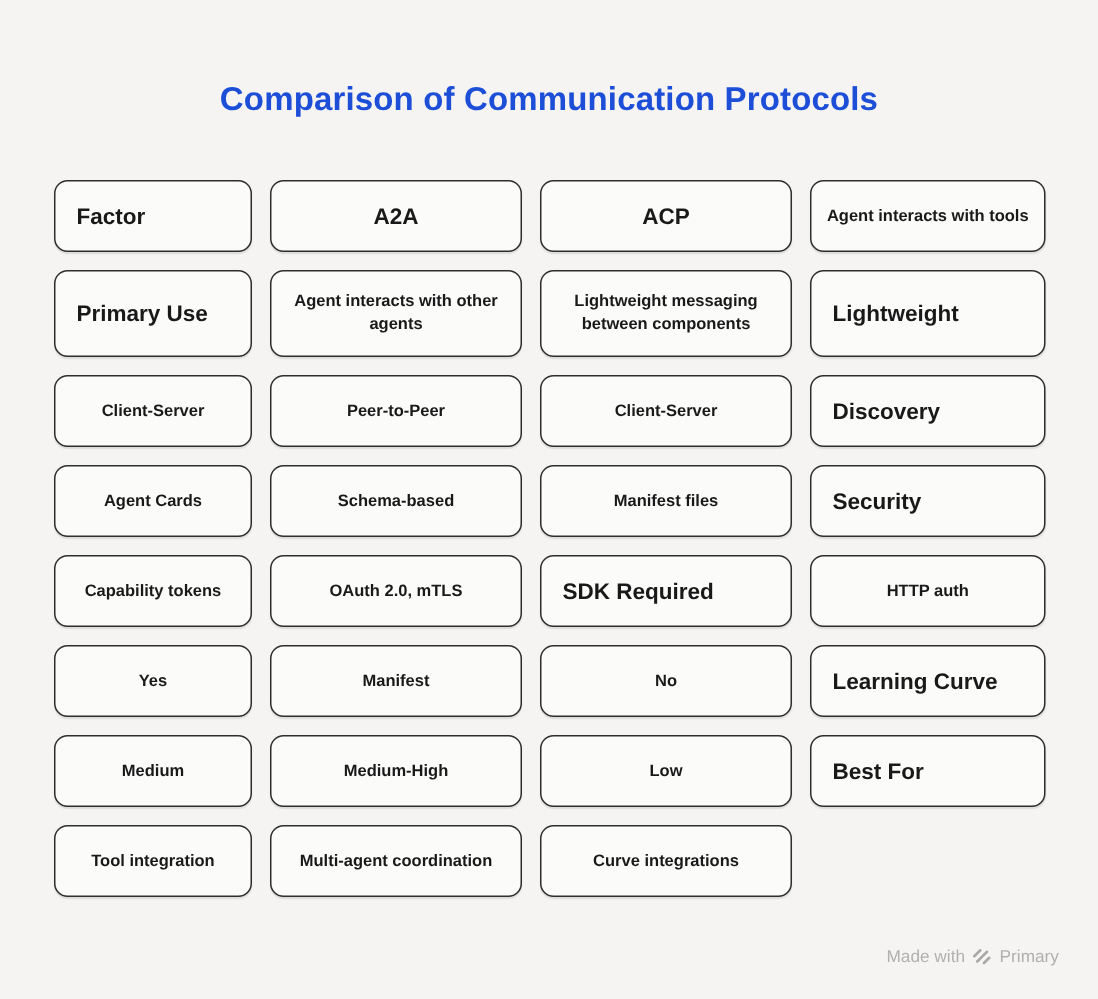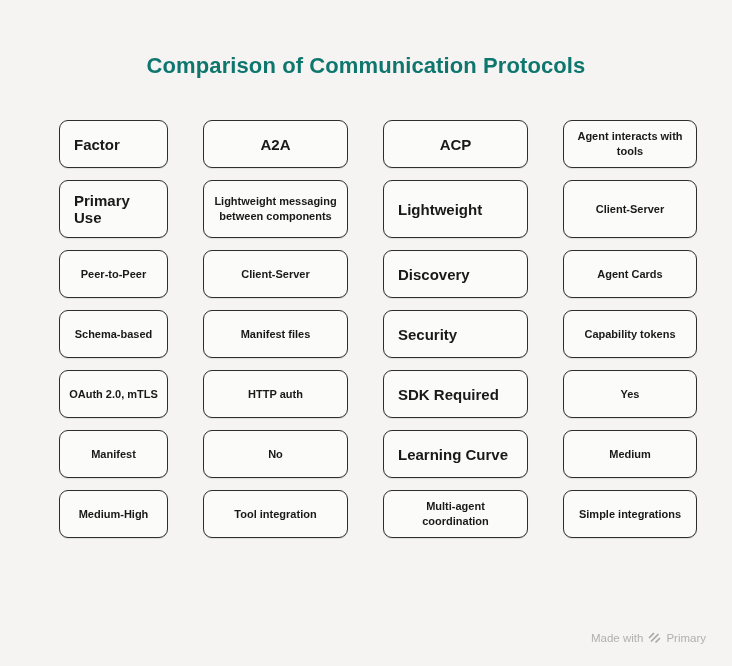--- a/index.html
+++ b/index.html
@@ -13,21 +13,21 @@
     width: 732px; height: 666px;
     background: #f5f4f3;
     overflow: hidden;
   }
   .title {
     position: absolute;
     top: 53px; left: 0; width: 100%;
     text-align: center;
     font-size: 22px;
     font-weight: 700;
-    color: #0f766e;
+    color: #1d4ed8;
     letter-spacing: 0.1px;
   }
   .grid {
     position: absolute;
     top: 120px; left: 36px;
     display: grid;
     grid-template-columns: 132px 168px 168px 157px;
     grid-template-rows: 48px 58px 48px 48px 48px 48px 48px 48px;
     column-gap: 12px;
     row-gap: 12px;
@@ -38,21 +38,20 @@
     border-radius: 9px;
     background: #fbfbfa;
     color: #191919;
     font-weight: 700;
     display: flex;
     align-items: center;
     justify-content: center;
     text-align: center;
     padding: 4px 8px;
     box-shadow: 0 1px 1px rgba(0,0,0,0.10);
-    margin-left: 23px;
   }
   .cell.factor {
     justify-content: flex-start;
     text-align: left;
     font-size: 15px;
     padding-left: 14px;
   }
   .cell.head { font-size: 15px; }
   .cell.value { font-size: 11px; line-height: 1.35; }
   .footer {
@@ -75,49 +74,52 @@
   <div class="title">Comparison of Communication Protocols</div>
 
   <div class="grid">
 
     <div class="cell factor head">Factor</div>
     <div class="cell head">A2A</div>
     <div class="cell head">ACP</div>
 
     <div class="cell value">Agent interacts with tools</div>
     <div class="cell factor">Primary Use</div>
+    <div class="cell value">Agent interacts with other agents</div>
     <div class="cell value">Lightweight messaging between components</div>
 
     <div class="cell factor">Lightweight</div>
     <div class="cell value">Client-Server</div>
     <div class="cell value">Peer-to-Peer</div>
     <div class="cell value">Client-Server</div>
 
     <div class="cell factor">Discovery</div>
     <div class="cell value">Agent Cards</div>
     <div class="cell value">Schema-based</div>
     <div class="cell value">Manifest files</div>
 
     <div class="cell factor">Security</div>
     <div class="cell value">Capability tokens</div>
     <div class="cell value">OAuth 2.0, mTLS</div>
+    <div class="cell factor">SDK Required</div>
+
     <div class="cell value">HTTP auth</div>
-
-    <div class="cell factor">SDK Required</div>
     <div class="cell value">Yes</div>
     <div class="cell value">Manifest</div>
     <div class="cell value">No</div>
 
     <div class="cell factor">Learning Curve</div>
     <div class="cell value">Medium</div>
     <div class="cell value">Medium-High</div>
+    <div class="cell value">Low</div>
 
+    <div class="cell factor">Best For</div>
     <div class="cell value">Tool integration</div>
     <div class="cell value">Multi-agent coordination</div>
-    <div class="cell value">Simple integrations</div>
+    <div class="cell value">Curve integrations</div>
 
   </div>
 
   <div class="footer">
     <span>Made with</span>
     <span class="napkin-icon">
       <svg width="13" height="13" viewBox="0 0 13 13" fill="none" xmlns="http://www.w3.org/2000/svg">
         <path d="M1.5 6.5 L5.5 2.5" stroke="#a9a8a6" stroke-width="1.7" stroke-linecap="round"></path>
         <path d="M3.5 10 L10 3.5" stroke="#a9a8a6" stroke-width="1.7" stroke-linecap="round"></path>
         <path d="M8 11 L11.5 7.5" stroke="#a9a8a6" stroke-width="1.7" stroke-linecap="round"></path>

